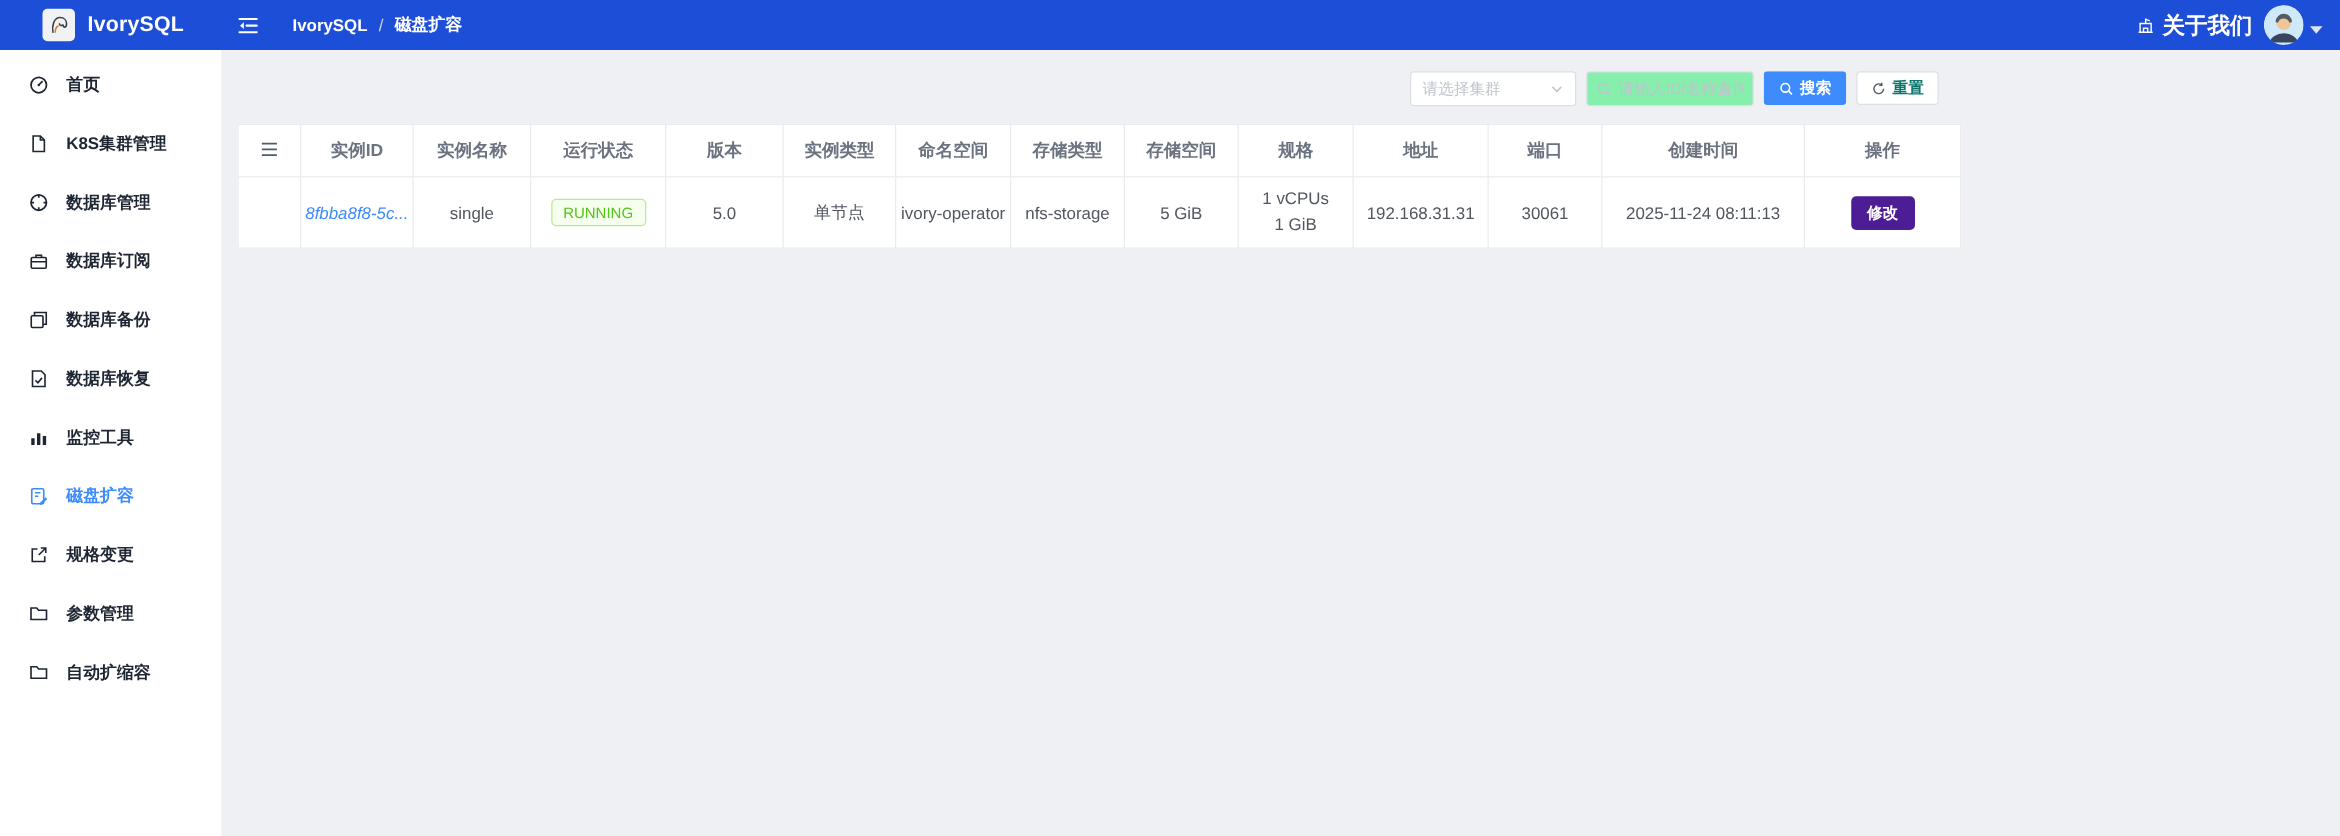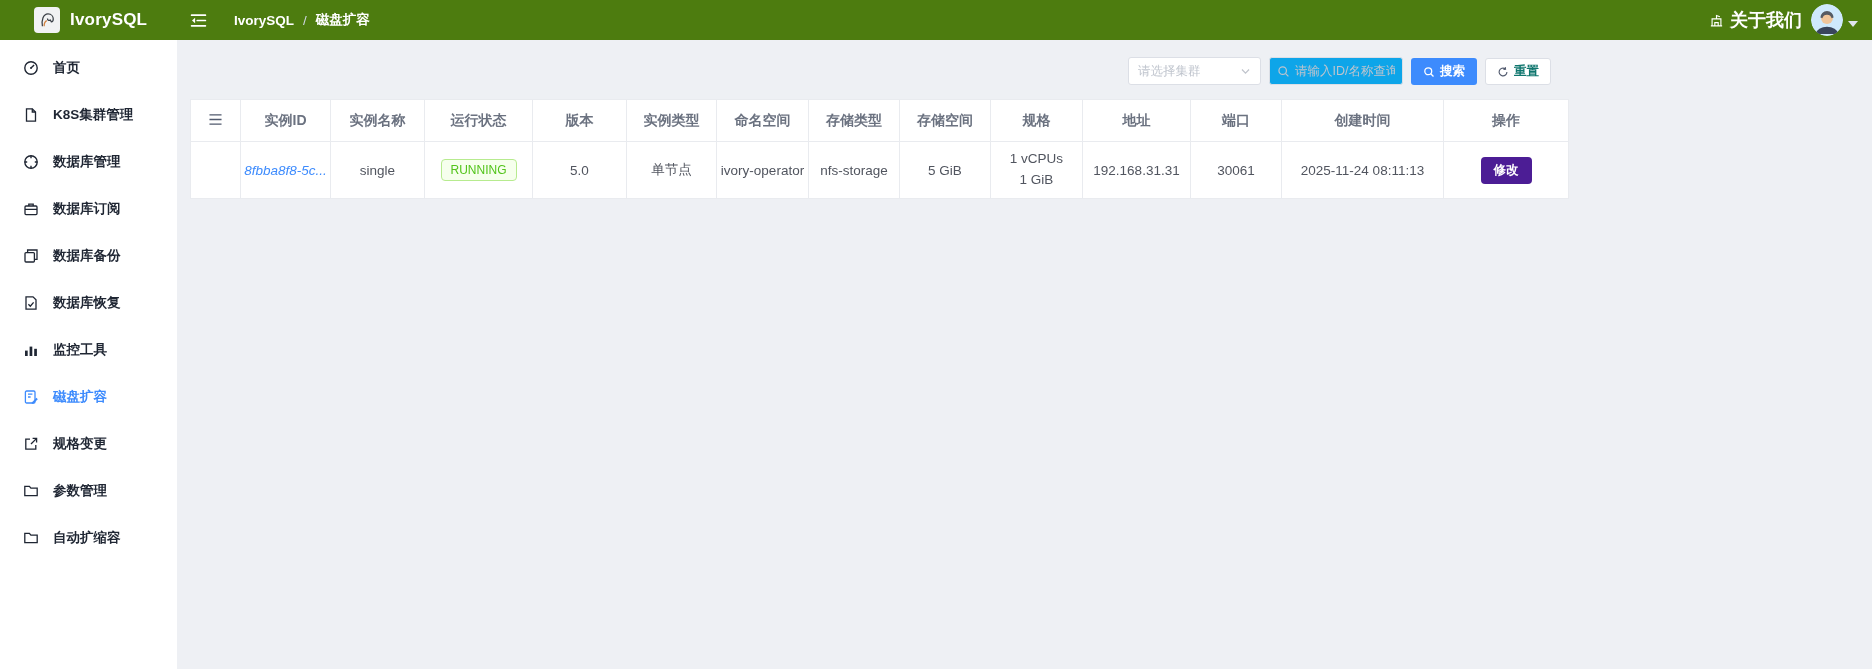--- a/index.html
+++ b/index.html
@@ -4,21 +4,21 @@
 <style>
   * { box-sizing: border-box; margin: 0; padding: 0; }
   html, body { width: 1872px; height: 669px; overflow: hidden; }
   body {
     font-family: "Liberation Sans", "DejaVu Sans", sans-serif;
     background: #eef0f4;
     color: #333;
   }
   
   .topbar {
-    height: 40px; background: #4d7c0f; display: flex; align-items: center;
+    height: 40px; background: #1d4ed8; display: flex; align-items: center;
     color: #fff; position: relative; justify-content: space-between;
   }
   .brand { width: 177px; display: flex; align-items: center; gap: 10px; padding-left: 34px; flex: none; }
   .logo-box { width: 26px; height: 26px; background: #f1f2f3; border-radius: 4px; display:flex; align-items:center; justify-content:center; flex:none; }
   .brand-name { font-size: 17px; font-weight: 700; letter-spacing: .2px; white-space: nowrap; }
   .collapse-btn { margin-left: 12px; display: flex; align-items: center; cursor: pointer; }
   .breadcrumb { display: flex; align-items: center; gap: 9px; margin-left: 26px; font-size: 13.5px; }
   .breadcrumb .root { font-weight: 700; }
   .breadcrumb .sep { color: #cfd6e4; font-weight: 400; }
   .breadcrumb .current { font-weight: 700; }
@@ -32,28 +32,28 @@
   .sidebar { width: 177px; flex: none; background: #fff; padding-top: 4px; }
   .side-item {
     height: 47px; display: flex; align-items: center; gap: 14px;
     padding-left: 22px; font-size: 13.5px; font-weight: 600; color: #1f2633;
     cursor: pointer; white-space: nowrap;
   }
   .side-item .ic { width: 17px; height: 17px; display: flex; align-items: center; justify-content: center; flex: none; }
   .side-item.active { color: #3d8bfd; }
   .content { flex: 1; min-width: 0; }
   
-  .filter-bar { display: flex; justify-content: flex-end; align-items: flex-end; gap: 8px; margin: 17px 321px 0 0; }
+  .filter-bar { display: flex; justify-content: flex-end; align-items: flex-start; gap: 8px; margin: 17px 321px 0 0; }
   .select-box {
     width: 133px; height: 28px; background: #fff; border: 1px solid #dcdfe6; border-radius: 3px;
     display: flex; align-items: center; padding: 0 9px; cursor: pointer;
   }
   .select-box .ph { color: #bfc4cd; font-size: 12.5px; flex: 1; white-space: nowrap; overflow: hidden; }
   .search-box {
-    width: 134px; height: 28px; background: #0ea5e9; border: 1px solid #dcdfe6; border-radius: 3px;
+    width: 134px; height: 28px; background: #86efac; border: 1px solid #dcdfe6; border-radius: 3px;
     display: flex; align-items: center; padding: 0 7px; gap: 5px;
   }
   .search-box input {
     border: none; outline: none; width: 100%; font-size: 12.5px; color: #333;
     font-family: inherit; background: transparent;
   }
   .search-box input::placeholder { color: #bfc4cd; }
   .btn { height: 27px; border-radius: 3px; display: flex; align-items: center; gap: 5px; padding: 0 11px; font-size: 12.5px; cursor: pointer; border: 1px solid transparent; font-weight: 600; }
   .btn-primary { background: #3d8bfd; color: #fff; }
   .btn-plain { background: #fff; border-color: #dcdfe6; color: #0f766e; }

